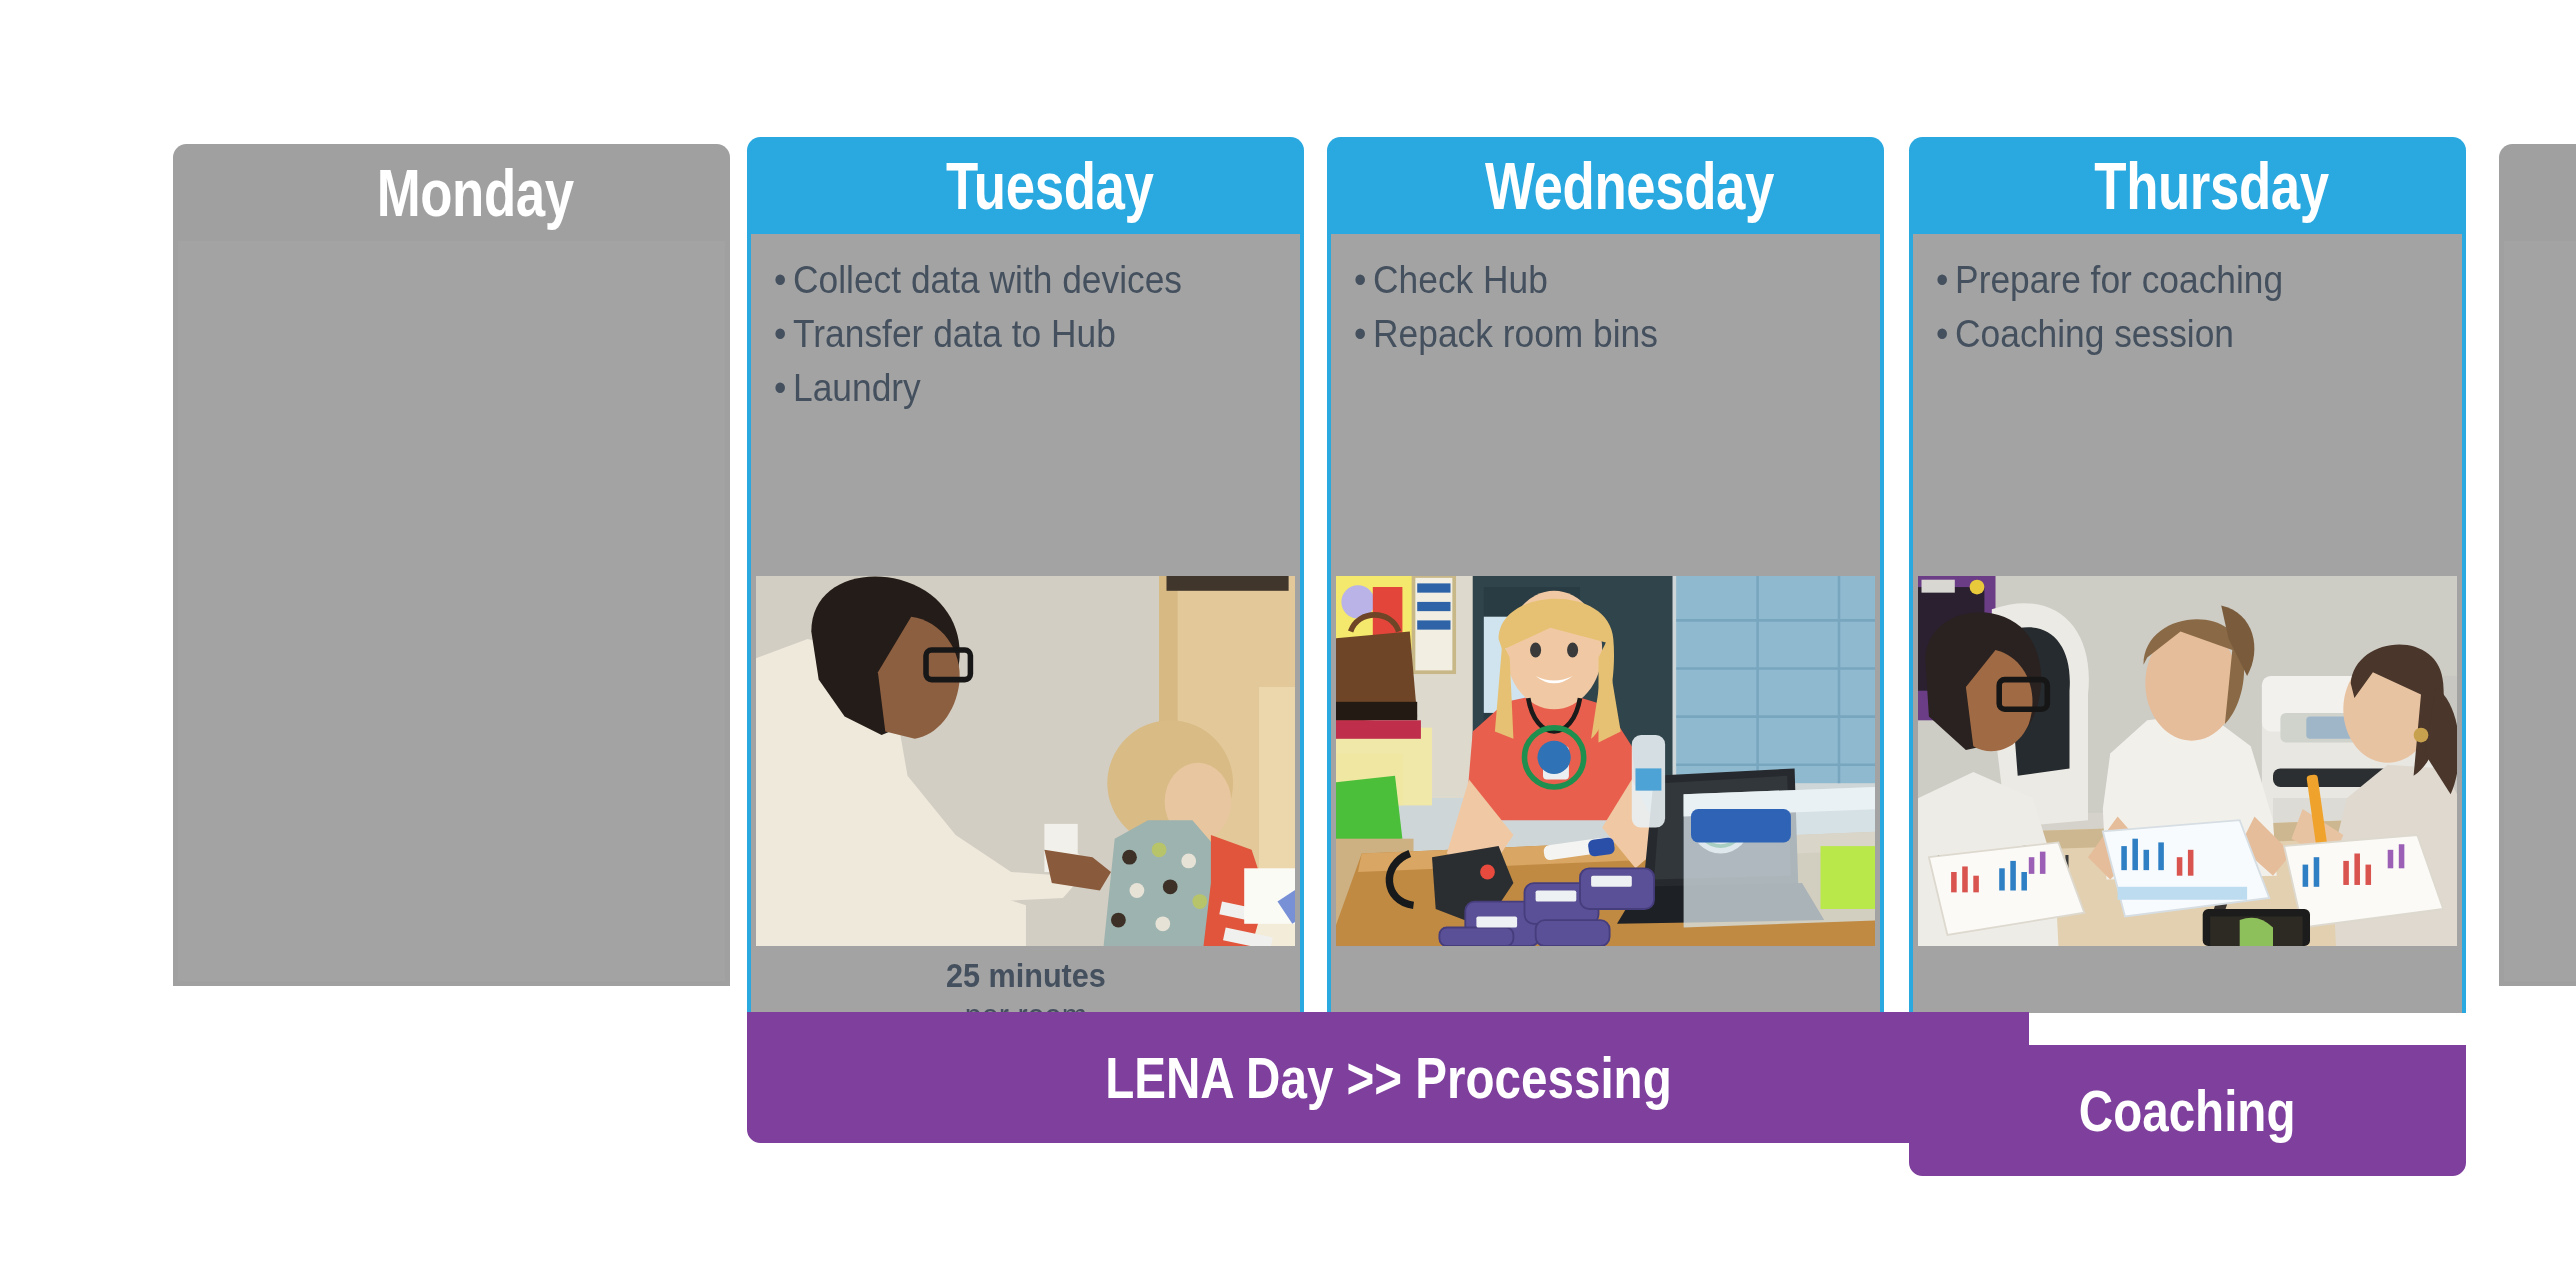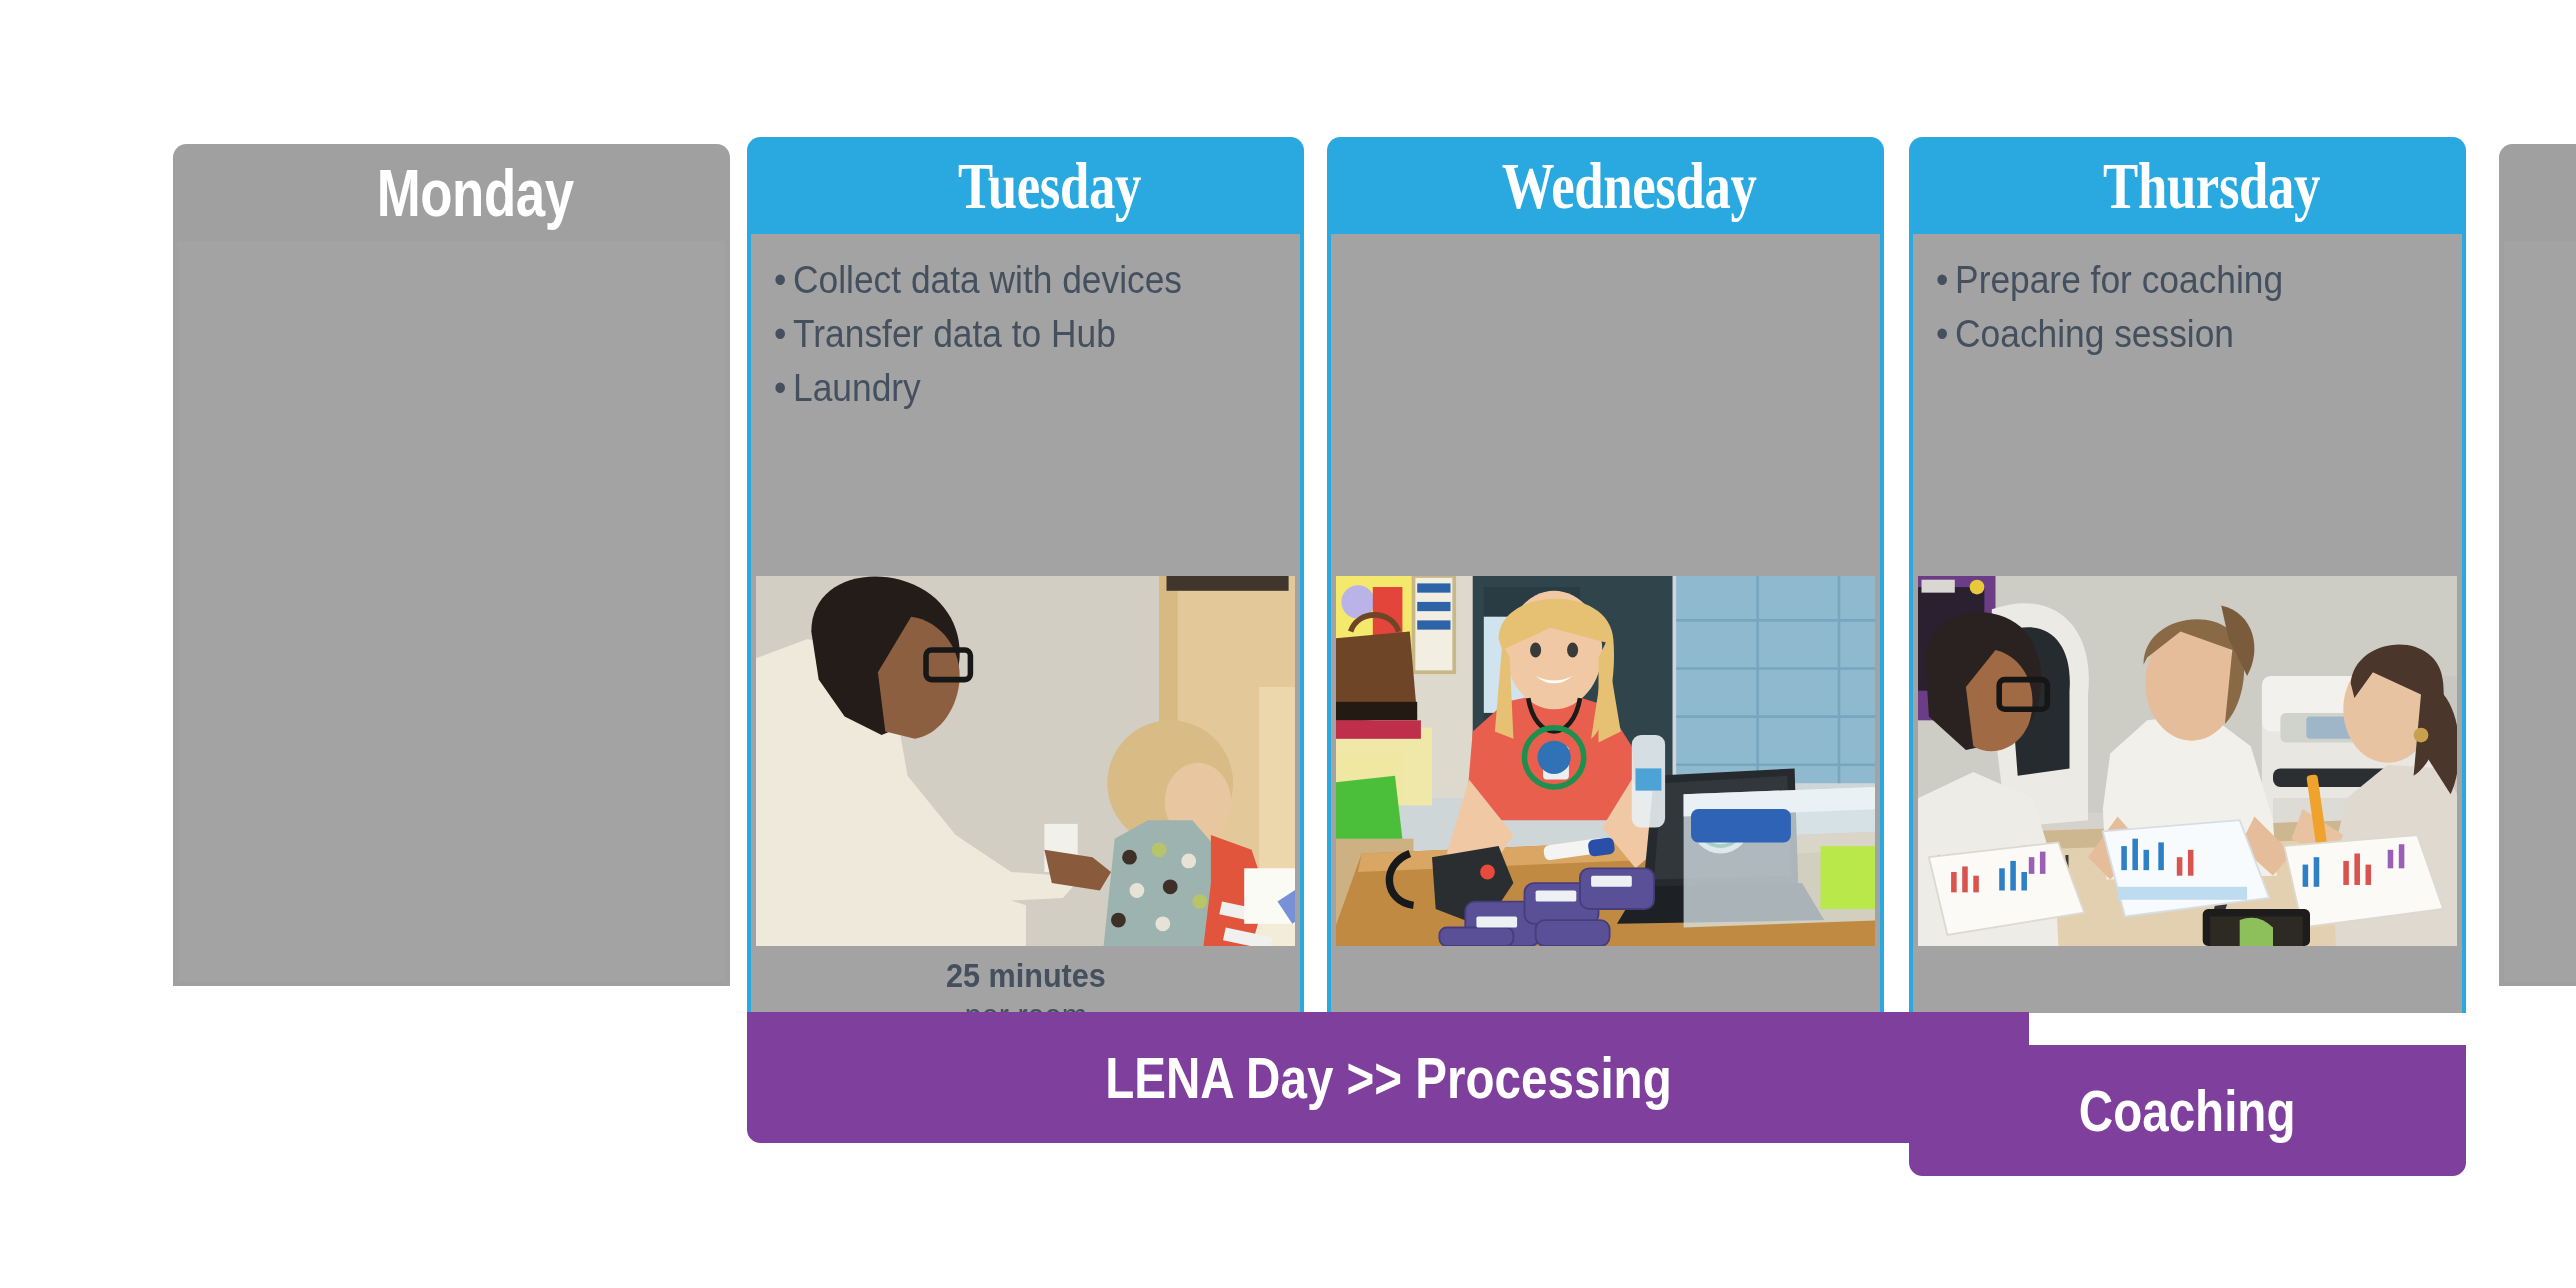--- a/index.html
+++ b/index.html
@@ -52,21 +52,21 @@
 
   
   .card-empty .card-header{ background:#a0a0a0; }
   .card-empty .card-body{
     border:5.7px solid #a0a0a0;
     border-top:0;
     height:745px;
   }
 
   
-  .card-active .card-header{ background:#2aa9e0;font-family:Liberation Serif, serif; }
+  .card-active .card-header{ background:#2aa9e0; }
   .card-active .card-body{
     border-left:4.6px solid #2aa9e0;
     border-right:4.6px solid #2aa9e0;
     border-bottom:0;
     height:779px;
   }
 
   
   .bullets{
     margin:0;
@@ -209,20 +209,24 @@
       <span class="dur-sub">per room</span>
     </div>
   </div>
 </div>
 
 <div class="card card-active" style="left:1327px; top:137px; width:557px;">
   <div class="card-header">
     <span class="day-label">Wednesday</span>
   </div>
   <div class="card-body">
+    <ul class="bullets">
+      <li><span class="dot">•</span><span>Check Hub</span></li>
+      <li><span class="dot">•</span><span>Repack room bins</span></li>
+    </ul>
 
     <div class="photo">
       <svg viewBox="0 0 300 200" preserveAspectRatio="xMidYMid slice">
         <rect x="0" y="0" width="300" height="200" fill="#cfd6d8"></rect>
 
         <rect x="188" y="0" width="112" height="112" fill="#8fb9cf"></rect>
         <g stroke="#78a6bf" stroke-width="1.4">
           <line x1="188" y1="24" x2="300" y2="24"></line>
             <line x1="188" y1="50" x2="300" y2="50"></line>
           <line x1="188" y1="76" x2="300" y2="76"></line>

